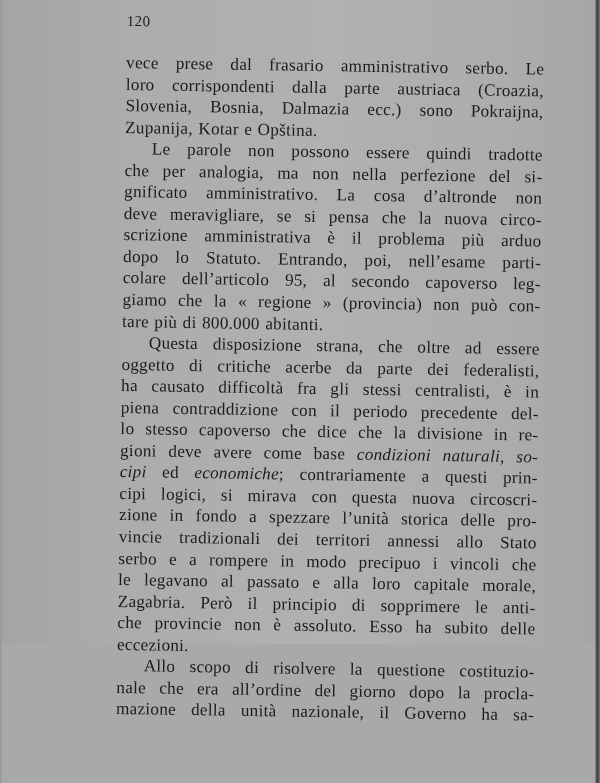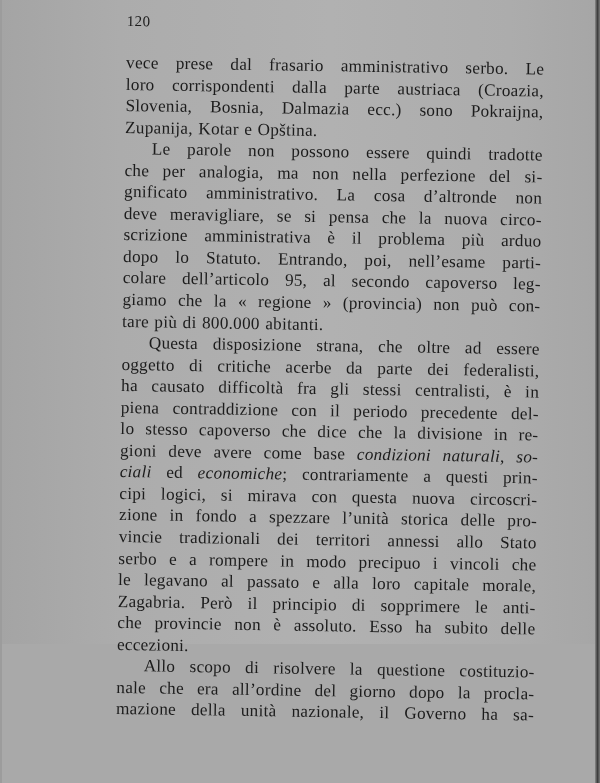--- a/index.html
+++ b/index.html
@@ -108,21 +108,21 @@
           <span class="line"><span>giamo che la « regione » (provincia) non può con-</span></span>
           <span class="line last"><span>tare più di 800.000 abitanti.</span></span>
         </div>
         <div class="paragraph">
           <span class="line indent"><span>Questa disposizione strana, che oltre ad essere</span></span>
           <span class="line"><span>oggetto di critiche acerbe da parte dei federalisti,</span></span>
           <span class="line"><span>ha causato difficoltà fra gli stessi centralisti, è in</span></span>
           <span class="line"><span>piena contraddizione con il periodo precedente del-</span></span>
           <span class="line"><span>lo stesso capoverso che dice che la divisione in re-</span></span>
           <span class="line"><span>gioni deve avere come base </span><span class="it">condizioni naturali</span><span>, </span><span class="it">so-</span></span>
-          <span class="line"><span class="it">ciali</span><span> ed </span><span class="it">economiche</span><span>; contrariamente a questi prin-</span></span>
+          <span class="line"><span class="it">cipi</span><span> ed </span><span class="it">economiche</span><span>; contrariamente a questi prin-</span></span>
           <span class="line"><span>cipi logici, si mirava con questa nuova circoscri-</span></span>
           <span class="line"><span>zione in fondo a spezzare l’unità storica delle pro-</span></span>
           <span class="line"><span>vincie tradizionali dei territori annessi allo Stato</span></span>
           <span class="line"><span>serbo e a rompere in modo precipuo i vincoli che</span></span>
           <span class="line"><span>le legavano al passato e alla loro capitale morale,</span></span>
           <span class="line"><span>Zagabria. Però il principio di sopprimere le anti-</span></span>
           <span class="line"><span>che provincie non è assoluto. Esso ha subito delle</span></span>
           <span class="line last"><span>eccezioni.</span></span>
         </div>
         <div class="paragraph">

